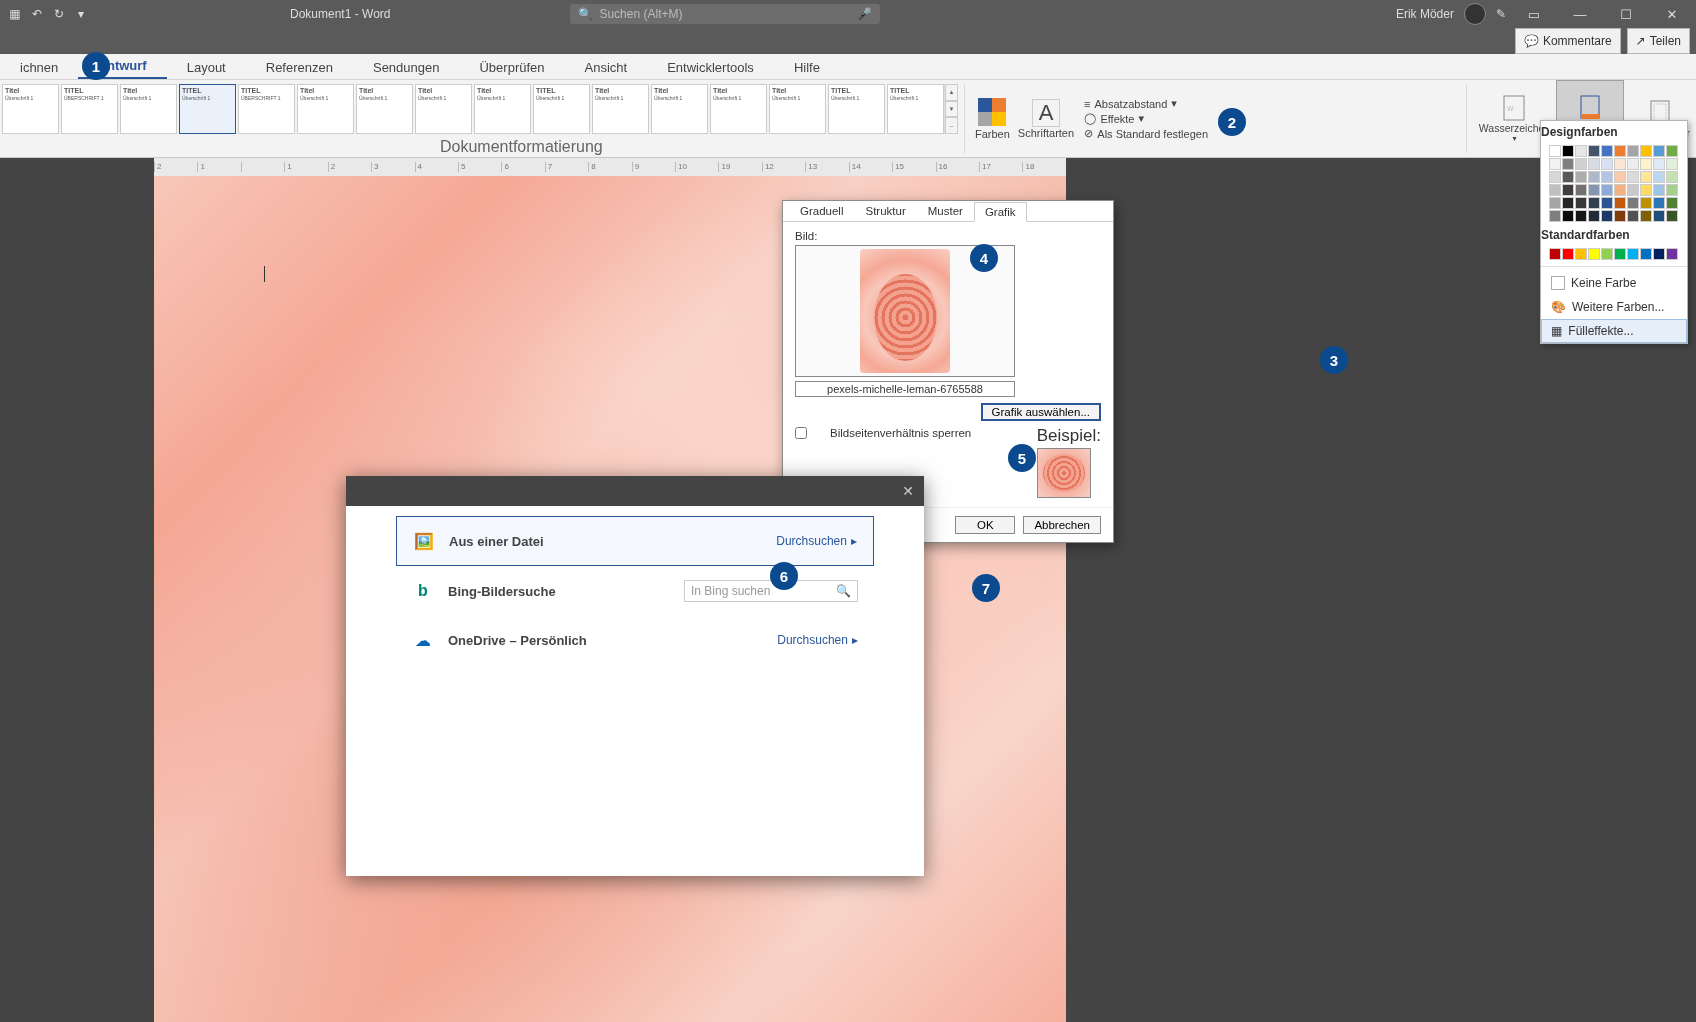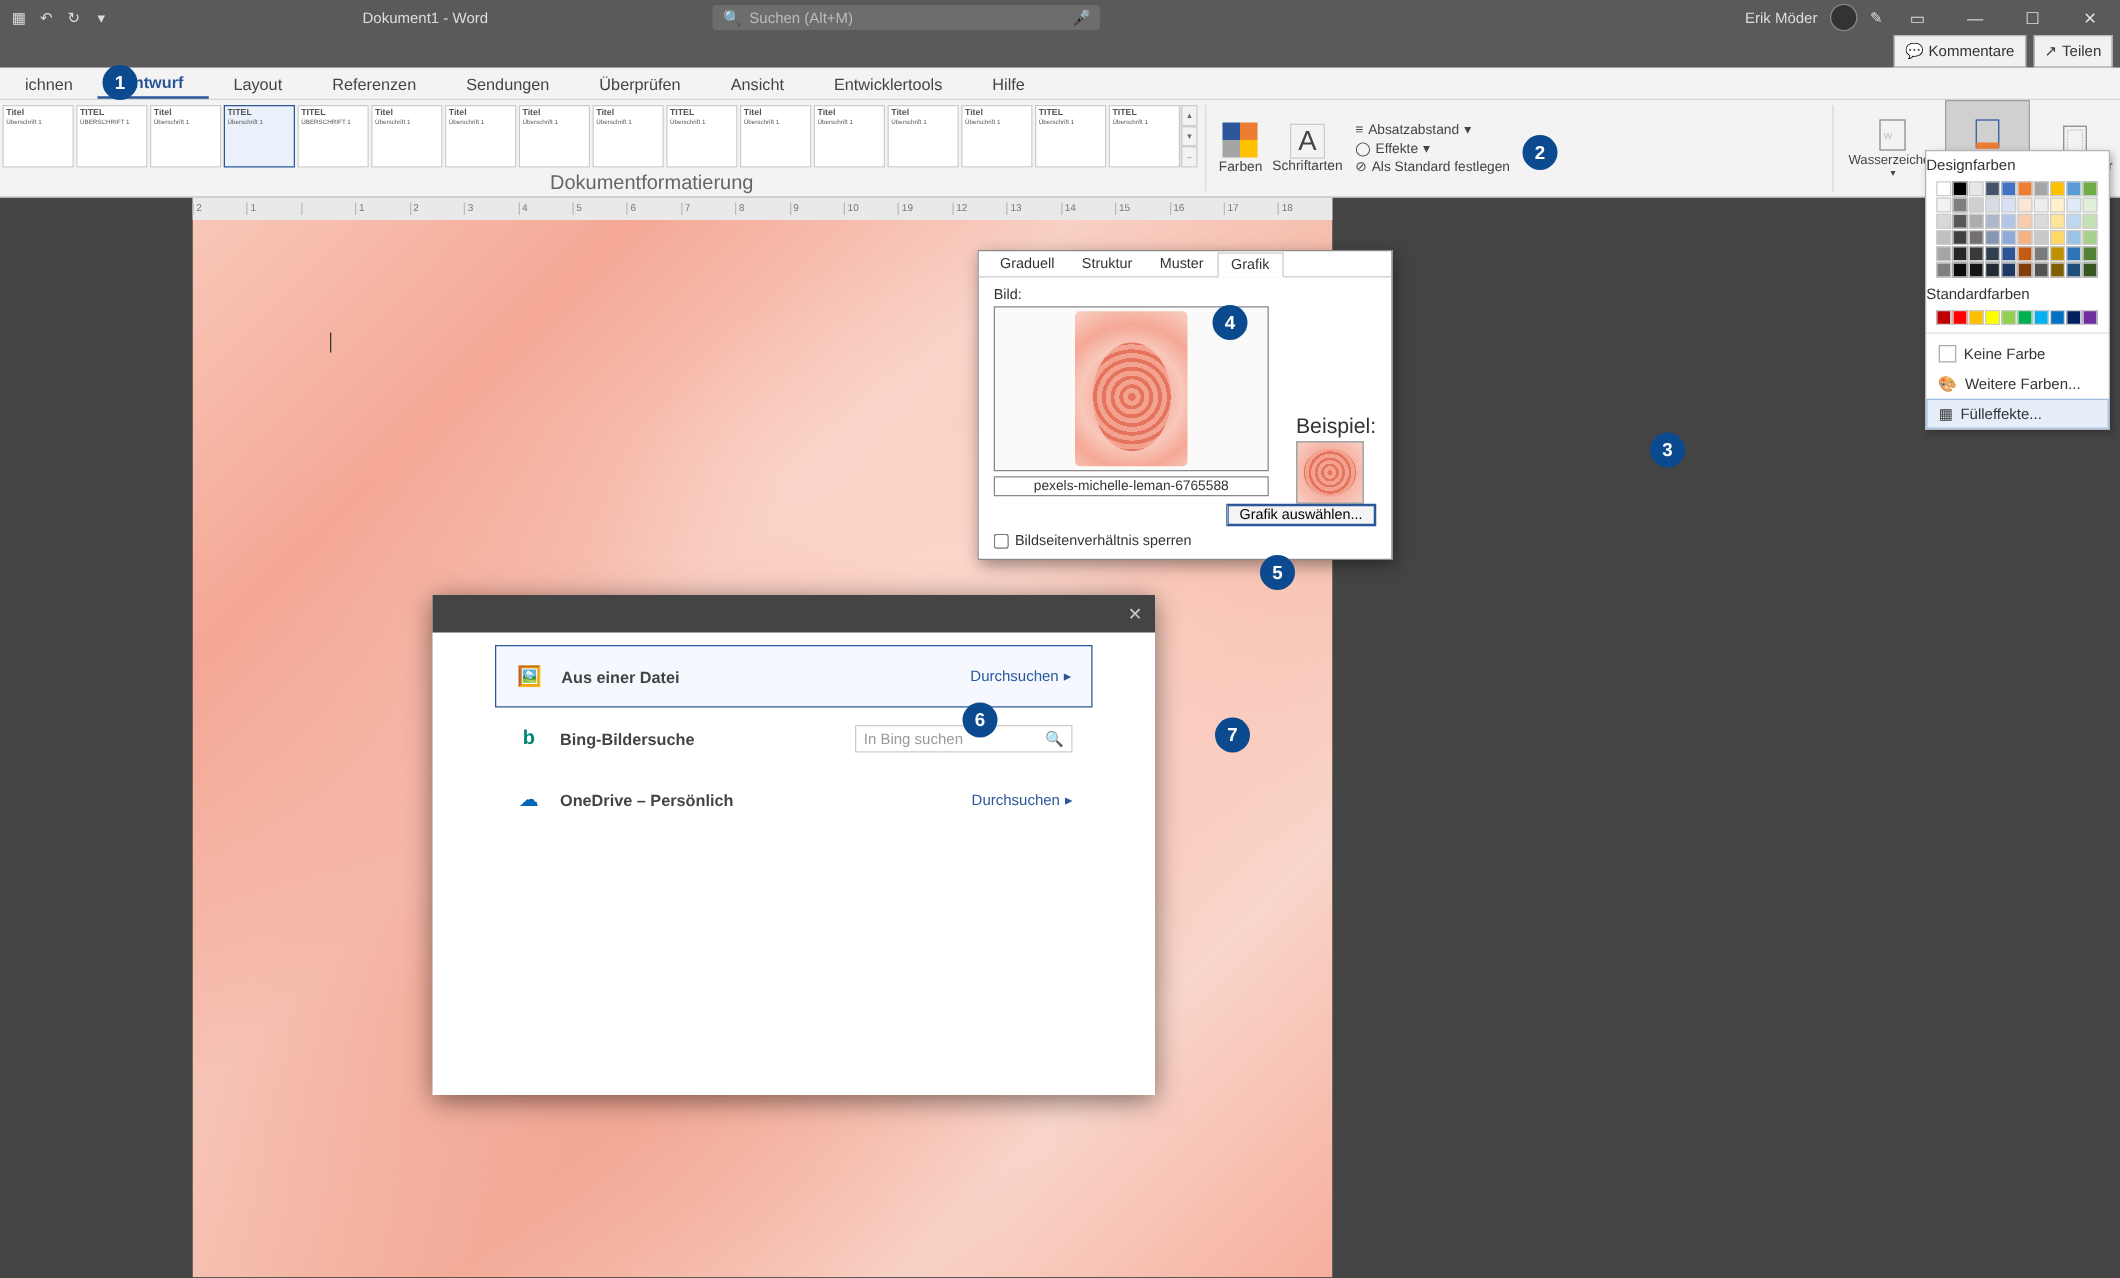--- a/index.html
+++ b/index.html
@@ -50,21 +50,21 @@
 .ruler .tick { flex:1; border-left:1px solid #bbb; padding-left:2px; height:10px;}
 
 
 .doc-wrap { position: absolute; left: 154px; top: 176px; width: 912px; height: 846px; overflow: hidden; }
 .page { width: 100%; height: 100%; background: linear-gradient(135deg, #f8c7b8 0%, #f5a896 20%, #f8d0c4 40%, #f4b3a0 60%, #f9d5ca 80%, #f6af9d 100%); position: relative; }
 .page::before { content:''; position:absolute; inset:0; background: radial-gradient(circle at 70% 40%, rgba(255,220,210,0.9), transparent 40%), radial-gradient(circle at 30% 70%, rgba(240,150,130,0.6), transparent 50%); }
 .cursor-line { position: absolute; left: 110px; top: 90px; width: 1px; height: 16px; background: #333; }
 
 
 .color-panel { position: absolute; right: 8px; top: 120px; width: 148px; background: #fff; border: 1px solid #b5b5b5; box-shadow: 2px 2px 6px rgba(0,0,0,0.3); font-size: 12px; color: #333; z-index: 20; }
-.color-panel .sect-title { font-weight: 400; padding: 4px 0; }
+.color-panel .sect-title { font-weight: 700; padding: 4px 0; }
 .color-panel .grid { display: grid; grid-template-columns: repeat(10, 12px); gap: 1px; padding: 2px 8px; }
 .color-panel .grid div { width: 12px; height: 12px; border: 1px solid #ccc; }
 .color-panel .menu-item { padding: 5px 10px; display: flex; align-items: center; gap: 6px; cursor: pointer; }
 .color-panel .menu-item:hover, .color-panel .menu-item.hover { background: #e5eef9; border: 1px solid #9fbfe3; padding: 4px 9px; }
 .color-panel .swatch-box { width: 14px; height: 14px; border: 1px solid #aaa; }
 
 
 .dialog { position: absolute; left: 782px; top: 200px; width: 332px; background: #fff; border: 1px solid #8c8c8c; box-shadow: 2px 4px 12px rgba(0,0,0,0.4); z-index: 30; font-size: 12px; color: #333; }
 .dialog .dlg-title { display: flex; justify-content: space-between; padding: 4px 8px; font-size: 12px; }
 .dialog .dlg-title .controls span { margin-left: 10px; color: #666; cursor: pointer; }
@@ -73,21 +73,21 @@
 .dialog .tabs .dtab.active { border: 1px solid #ccc; border-bottom: 1px solid #fff; background: #fff; position: relative; top: 1px; }
 .dialog .body { padding: 8px 12px; }
 .dialog .lbl { font-size: 11.5px; margin-bottom: 3px; }
 .dialog .preview { width: 220px; height: 132px; border: 1px solid #888; display: flex; align-items: center; justify-content: center; background: #fafafa; }
 .dialog .preview .rose { width: 90px; height: 124px; background: radial-gradient(circle at 50% 55%, #e8705f 0%, #f09080 15%, #f4b0a0 30%, #f8c8bb 50%, #f5a895 70%, #f9d0c5 100%); border-radius: 4px; position:relative; overflow:hidden;}
 .dialog .preview .rose::after{content:''; position:absolute; inset:20% 15% 10% 15%; border-radius:50%; background: repeating-radial-gradient(circle at 50% 50%, #e5745f 0 3px, #f2a28f 3px 7px);}
 .dialog .filename { width: 220px; border: 1px solid #888; text-align: center; font-size: 11px; padding: 1px; margin-top: 4px; }
 .dialog .select-btn-row { text-align: right; margin-top: 6px; }
 .dialog .w-btn { border: 1px solid #888; background: #f4f4f4; font-size: 11.5px; padding: 2px 10px; cursor: pointer; }
 .dialog .w-btn.focus { border: 1px solid #2b579a; box-shadow: 0 0 0 1px #2b579a inset; }
-.dialog .chk { display: flex; align-items: flex-end; gap: 5px; font-size: 11.5px; margin-top: 6px; }
+.dialog .chk { display: flex; align-items: flex-end; gap: 23px; font-size: 11.5px; margin-top: 6px; }
 .dialog .chk input { width: 12px; height: 12px; }
 .dialog .sample { position: absolute; right: 12px; bottom: 44px; font-size: 17px; text-align: center; }
 .dialog .sample .thumb { width: 54px; height: 50px; border: 1px solid #888; background: radial-gradient(circle at 50% 50%, #e8705f, #f4b0a0, #f9d0c5); margin-top: 2px; position:relative; overflow:hidden;}
 .dialog .sample .thumb::after{content:''; position:absolute; inset:10%; border-radius:50%; background: repeating-radial-gradient(circle, #e5745f 0 2px, #f2a28f 2px 5px);}
 .dialog .btns { display: flex; justify-content: flex-end; gap: 8px; padding: 8px 12px; border-top: 1px solid #eee; margin-top: 60px; }
 
 
 .insert-dlg { position: absolute; left: 346px; top: 476px; width: 578px; height: 400px; background: #fff; box-shadow: 0 4px 20px rgba(0,0,0,0.5); z-index: 40; }
 .insert-dlg .ihdr { height: 30px; background: #444; display: flex; justify-content: flex-end; align-items: center; padding-right: 10px; color: #ccc; font-size: 14px; }
 .insert-dlg .ititle { font-size: 22px; color: #2b579a; font-weight: 400; padding: 12px 50px 4px; display: flex; align-items: center; }
@@ -432,20 +432,24 @@
     </div>
     <label class="chk">
       <input type="checkbox" style="">
       <span>Bildseitenverhältnis sperren</span>
     </label>
     <div class="sample">
       <div>Beispiel:</div>
       <div class="thumb"></div>
     </div>
   </div>
+  <div class="btns">
+    <button class="w-btn" style="min-width:60px">OK</button>
+    <button class="w-btn" style="min-width:60px">Abbrechen</button>
+  </div>
 </div>
 
 <div class="insert-dlg">
   <div class="ihdr">
       <span>✕</span>
     </div>
   <div class="options">
     <div class="opt-row sel">
       <span class="oico">🖼️</span>
       <span class="oname">Aus einer Datei</span>

